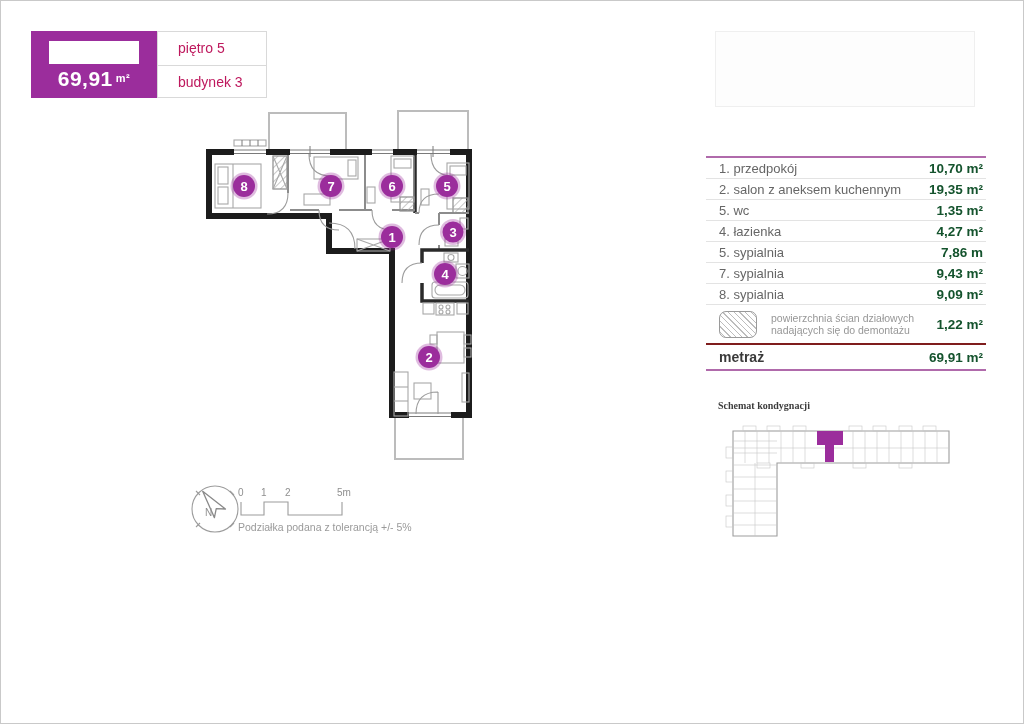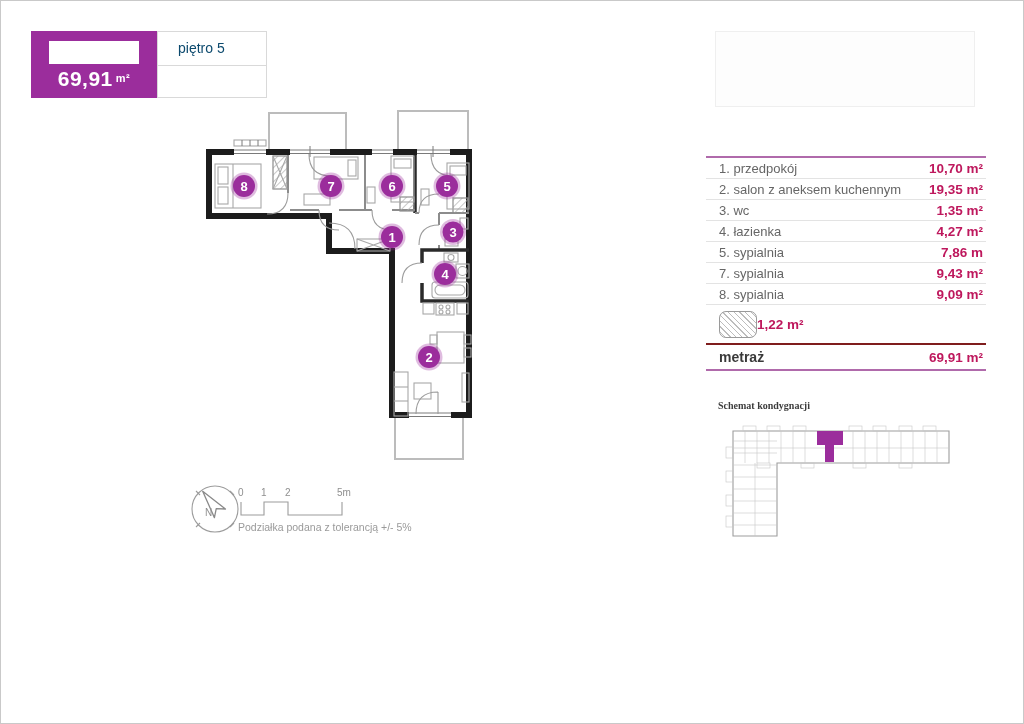--- a/index.html
+++ b/index.html
@@ -10,31 +10,31 @@
   }
   
   .hdr-purple{position:absolute;left:30px;top:30px;width:126px;height:67px;background:#9b2d9c;}
   .hdr-logo{position:absolute;left:18px;top:10px;width:90px;height:23px;background:#fff;}
   .hdr-area{position:absolute;left:0;right:0;bottom:7px;text-align:center;color:#fff;
     font-size:21px;font-weight:bold;letter-spacing:.5px;}
   .hdr-area .unit{font-size:11px;font-weight:bold;vertical-align:4px;margin-left:3px;}
   .hdr-cells{position:absolute;left:156px;top:30px;width:110px;height:67px;
     border:1px solid #d9d9d9;box-sizing:border-box;}
   .hdr-cell{height:32.5px;display:flex;align-items:center;padding-left:20px;
-    font-size:14px;color:#0c4a6e;}
+    font-size:14px;color:#be185d;}
   .hdr-cell:first-child{border-bottom:1px solid #d9d9d9;}
   
   .logo-ph{position:absolute;left:714px;top:30px;width:258px;height:74px;
     background:#fdfdfd;border:1px solid #efefef;}
   
   .rtable{position:absolute;left:705px;top:155px;width:280px;border-top:2px solid #b06aab;}
   .t-row{display:flex;justify-content:space-between;align-items:center;height:20px;
     border-bottom:1px solid #e3e3e3;padding:0 3px 0 13px;}
   .t-label{font-size:13px;color:#666;}
-  .t-val{font-size:13.5px;font-weight:bold;color:#be185d;white-space:nowrap;}
+  .t-val{font-size:13.5px;font-weight:bold;color:#14532d;white-space:nowrap;}
   .t-legend{display:flex;align-items:center;height:38px;padding:0 3px 0 13px;}
   .swatch{width:36px;height:25px;border:1.5px solid #9a9a9a;border-radius:7px;flex:0 0 auto;
     background:repeating-linear-gradient(45deg,transparent 0 3px,#bdbdbd 3px 4px);}
   .legend-txt{flex:1;margin-left:14px;font-size:10.5px;line-height:12px;color:#979797;}
   .t-total{display:flex;justify-content:space-between;align-items:center;height:24px;
     border-top:2px solid #7f1d1d;border-bottom:2px solid #b06aab;padding:0 3px 0 13px;}
   .t-total .t-label{font-weight:bold;font-size:14px;color:#3a3a3a;}
   .schem-title{position:absolute;left:717px;top:399px;font-size:10px;font-weight:bold;color:#3c3c3c;font-family:Liberation Serif, serif;}
   
   svg{position:absolute;}
@@ -61,20 +61,21 @@
 <div class="page">
 
   <div class="hdr-purple">
     <div class="hdr-logo"></div>
     <div class="hdr-area">
       <span>69,91</span><span class="unit">m²</span>
     </div>
   </div>
   <div class="hdr-cells">
     <div class="hdr-cell">piętro 5</div>
+    <div class="hdr-cell">budynek 3</div>
   </div>
 
   <div class="logo-ph"></div>
 
   <svg style="left:182px;top:98px;" width="300" height="440" viewBox="182 98 300 440">
     <defs>
       <pattern id="hatch" width="5" height="5" patternUnits="userSpaceOnUse" patternTransform="rotate(45)">
         <line x1="0" y1="0" x2="0" y2="5" stroke="#b0b0b0" stroke-width="1.4"></line>
       </pattern>
     </defs>
@@ -294,41 +295,45 @@
   <div class="rtable">
     <div class="t-row">
         <span class="t-label">1. przedpokój</span>
         <span class="t-val">10,70 m²</span>
       </div>
     <div class="t-row">
         <span class="t-label">2. salon z aneksem kuchennym</span>
         <span class="t-val">19,35 m²</span>
       </div>
     <div class="t-row">
-        <span class="t-label">3. wc</span>
+        <span class="t-label">5. wc</span>
         <span class="t-val">1,35 m²</span>
       </div>
     <div class="t-row">
         <span class="t-label">4. łazienka</span>
         <span class="t-val">4,27 m²</span>
       </div>
     <div class="t-row">
         <span class="t-label">5. sypialnia</span>
         <span class="t-val">7,86 m</span>
       </div>
     <div class="t-row">
         <span class="t-label">7. sypialnia</span>
         <span class="t-val">9,43 m²</span>
       </div>
     <div class="t-row">
         <span class="t-label">8. sypialnia</span>
         <span class="t-val">9,09 m²</span>
       </div>
     <div class="t-legend">
       <div class="swatch"></div>
+      <div class="legend-txt">
+        <div>powierzchnia ścian działowych</div>
+        <div>nadających się do demontażu</div>
+      </div>
       <span class="t-val">1,22 m²</span>
     </div>
     <div class="t-total">
       <span class="t-label">metraż</span>
       <span class="t-val">69,91 m²</span>
     </div>
   </div>
 
   <div class="schem-title">Schemat kondygnacji</div>
 

